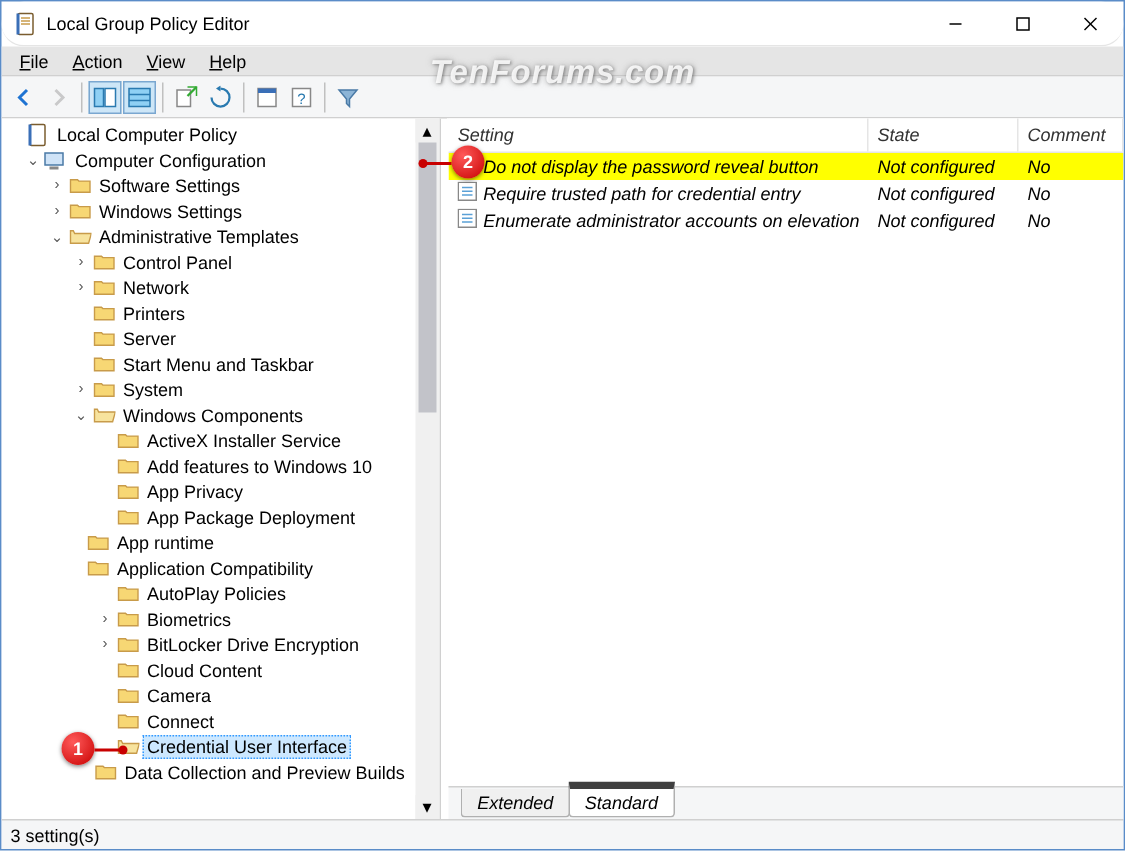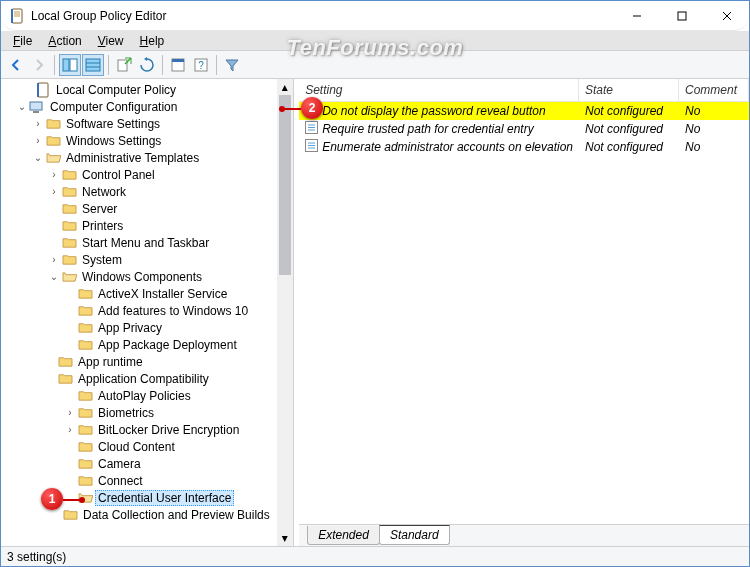--- a/index.html
+++ b/index.html
@@ -76,21 +76,21 @@
   .list-body { flex:1; overflow:auto; position:relative; }
   .row { display:flex; height:18px; align-items:center; }
   .row.hl { background:#ffff00; }
   .cell { padding:0 6px; display:flex; align-items:center; gap:4px; overflow:hidden; white-space:nowrap; }
   .cell.setting { flex:1; }
   .cell.state { width:100px; }
   .cell.comment { width:70px; }
   .setting-icon svg { width:13px; height:13px; }
   .tabs { height:22px; display:flex; align-items:flex-end; padding-left:8px; gap:0; border-top:1px solid #d0d0d0; background:#f5f6f7;}
   .tab { border:1px solid #b0b0b0; border-top:none; border-radius:0 0 3px 3px; padding:2px 10px 2px 10px; font-size:12px; background:#f0f0f0; margin-right:-1px; cursor:pointer; position:relative; top:-1px;}
-  .tab.active { background:#fff; border-top:1px solid #404040; z-index:1;text-align:center;}
+  .tab.active { background:#fff; border-top:5px solid #404040; z-index:1;text-align:center;}
   .statusbar { height:20px; border-top:1px solid #d0d0d0; display:flex; align-items:center; padding:0 6px; background:#f5f6f7; font-size:12px; }
   .splitter { width:5px; cursor:col-resize; background:transparent; }
   .callout { position:absolute; width:22px; height:22px; border-radius:50%; background:radial-gradient(circle at 35% 30%, #ff5a5a, #c80000); color:#fff; font-weight:bold; display:flex; align-items:center; justify-content:center; box-shadow:0 1px 3px rgba(0,0,0,.5); z-index:10; font-size:12px;}
   .callout::after { content:""; position:absolute; right:-18px; top:50%; width:18px; height:2px; background:#c80000; }
   .callout::before { content:""; position:absolute; right:-22px; top:50%; width:6px; height:6px; margin-top:-2px; border-radius:50%; background:#c80000;}
   .callout.r::after { left:-18px; right:auto; }
   .callout.r::before { left:-22px; right:auto; }
   .watermark { position:absolute; top:34px; left:0; right:0; text-align:center; font-size:22px; font-weight:bold; font-style:italic; color:rgba(255,255,255,.85); text-shadow:0 0 4px rgba(120,120,120,.6),1px 1px 2px rgba(80,80,80,.5); pointer-events:none; letter-spacing:.5px;}
 </style>
 </head>
@@ -191,21 +191,21 @@
       <svg viewBox="0 0 16 16">
         <path d="M2 3 L14 3 L9 9 L9 14 L7 12 L7 9 Z" fill="#8cb4d6" stroke="#4a7aa6"></path>
       </svg>
     </div>
 </div>
 
 <div class="main">
   <div class="tree-pane">
     <div class="tree-scroll">
       <div class="tree">
-        <div class="node" style="padding-left:20px">
+        <div class="node" style="padding-left:2px">
           <span class="twisty"></span>
           <span class="icon">
               <svg viewBox="0 0 16 16">
                 <rect x="3" y="1" width="10" height="14" rx="1" fill="#fff" stroke="#7a5c2e"></rect>
                 <rect x="2" y="1" width="2" height="14" fill="#3a6fb7"></rect>
               </svg>
             </span>
           <span class="label">Local Computer Policy</span>
         </div>
         <div class="node" style="padding-left:14px">
@@ -263,30 +263,30 @@
             </span>
             <span class="label">Network</span>
           </div>
         <div class="node" style="padding-left:46px">
             <span class="twisty"></span>
             <span class="icon folder">
               <svg viewBox="0 0 16 14">
                 <path d="M1 3 L1 12 L15 12 L15 4 L7 4 L6 3 Z" fill="#f7d774" stroke="#c89b4a"></path>
               </svg>
             </span>
+            <span class="label">Printers</span>
+          </div>
+        <div class="node" style="padding-left:46px">
+            <span class="twisty"></span>
+            <span class="icon folder">
+              <svg viewBox="0 0 16 14">
+                <path d="M1 3 L1 12 L15 12 L15 4 L7 4 L6 3 Z" fill="#f7d774" stroke="#c89b4a"></path>
+              </svg>
+            </span>
             <span class="label">Server</span>
-          </div>
-        <div class="node" style="padding-left:46px">
-            <span class="twisty"></span>
-            <span class="icon folder">
-              <svg viewBox="0 0 16 14">
-                <path d="M1 3 L1 12 L15 12 L15 4 L7 4 L6 3 Z" fill="#f7d774" stroke="#c89b4a"></path>
-              </svg>
-            </span>
-            <span class="label">Printers</span>
           </div>
         <div class="node" style="padding-left:46px">
             <span class="twisty"></span>
             <span class="icon folder">
               <svg viewBox="0 0 16 14">
                 <path d="M1 3 L1 12 L15 12 L15 4 L7 4 L6 3 Z" fill="#f7d774" stroke="#c89b4a"></path>
               </svg>
             </span>
             <span class="label">Start Menu and Taskbar</span>
           </div>

